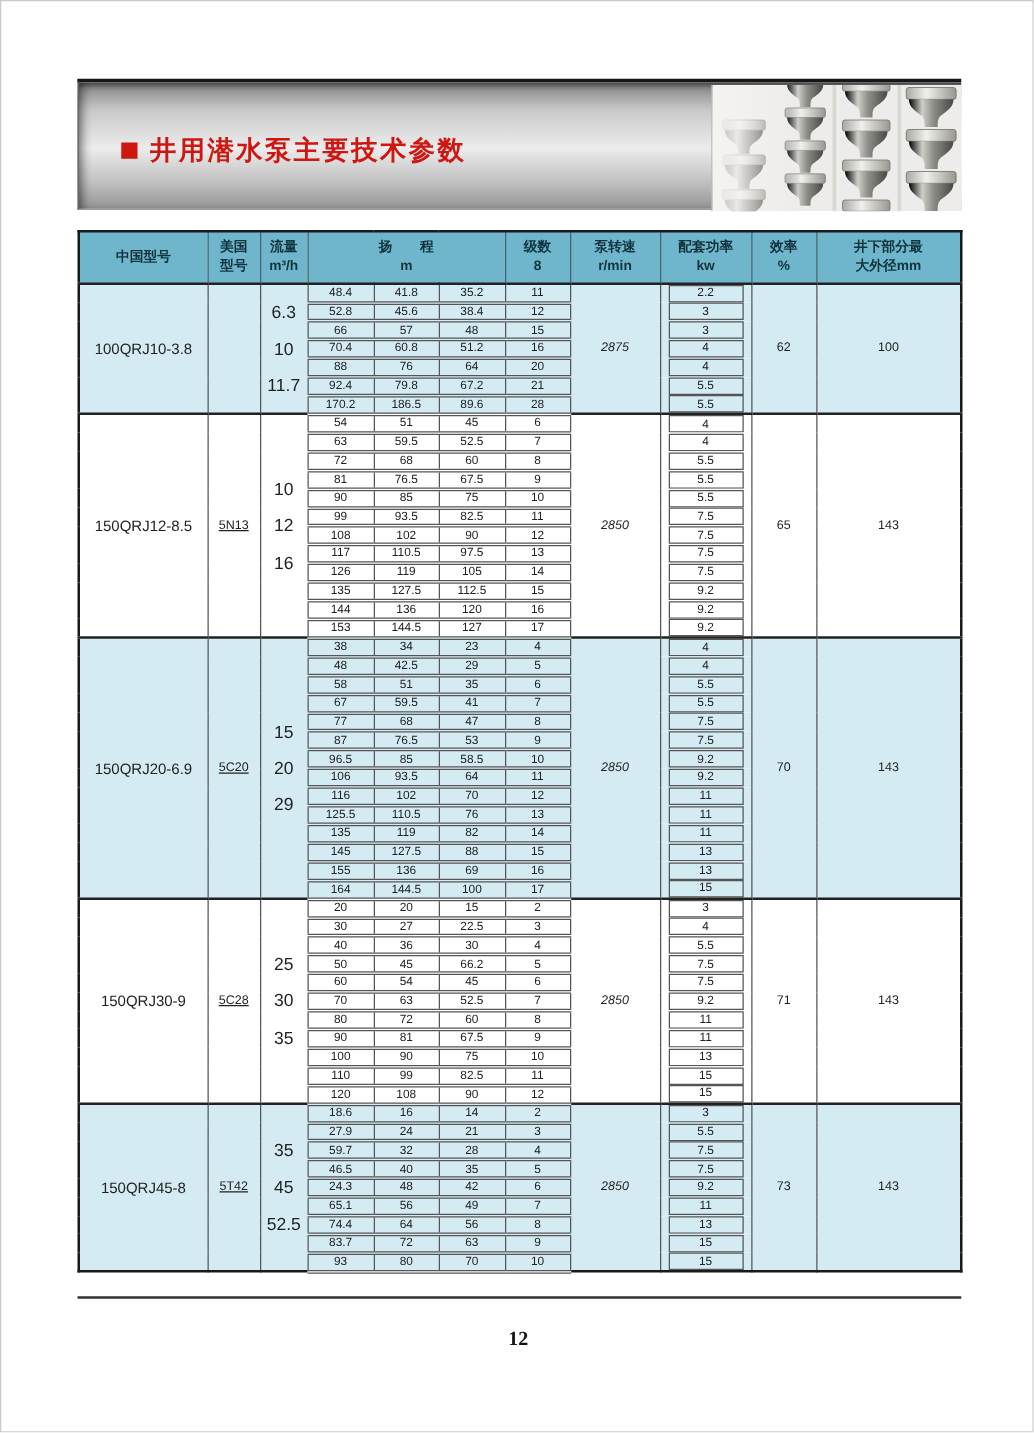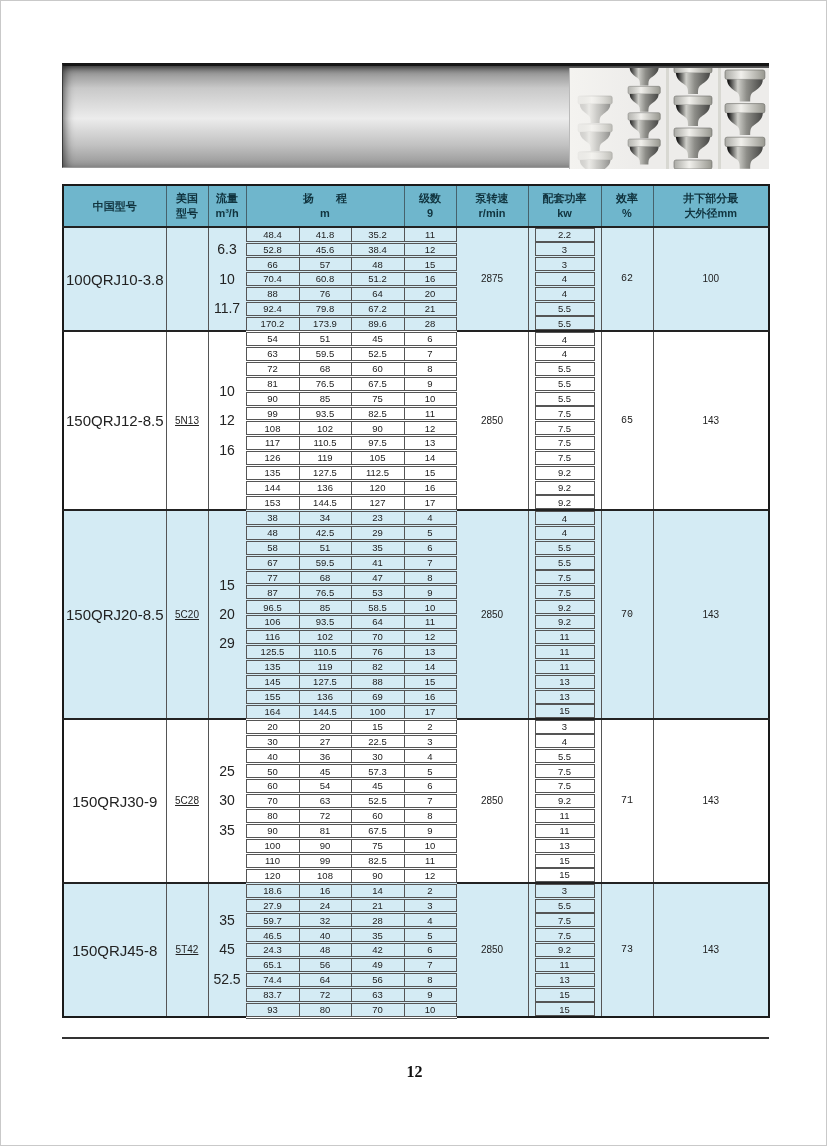--- a/index.html
+++ b/index.html
@@ -31,46 +31,50 @@
   }
   table.spec th{
     background:var(--header-bg);color:#10333e;font-weight:bold;font-size:11px;
     height:40px;border:1px solid #46626c;border-bottom:2px solid #222;
     white-space:pre-line;padding:0;text-align:center;vertical-align:middle;line-height:1.35;
   }
   table.spec td{padding:0;text-align:center;vertical-align:middle;}
   tr.spec-row{height:14.9px;}
   td.sbg{background:var(--shaded-bg);}
   td.wbg{background:#ffffff;}
-  td.model{font-size:15px;border-right:1px solid #555;}
+  td.model{font-size:12px;border-right:1px solid #555;}
   td.us{border-right:1px solid #555;text-decoration:underline;}
   td.flow{border-right:1px solid #555;white-space:pre-line;line-height:2.1;font-size:14px;}
   td.h,td.stage{border:1px solid #555;border-bottom:3px double #555;font-size:9.5px;}
-  td.speed{border-left:1px solid #555;border-right:1px solid #555;}
+  td.speed{border-left:1px solid #555;border-right:1px solid #555;font-style:italic;}
   td.power{border-right:1px solid #555;margin-top:28px;}
   .pbox{
     border:1px solid #555;margin:0 6px;height:12px;
     display:flex;align-items:center;justify-content:center;font-size:9.5px;
   }
-  td.eff{border-right:1px solid #555;font-family:Liberation Mono, monospace;}
+  td.eff{border-right:1px solid #555;}
   td.dia{}
   tr.sec-first td{border-top:2px solid #222;}
   
   .bottom-rule{position:absolute;left:61px;top:1036px;width:707px;height:2px;background:#333;}
   .page-number{
     position:absolute;left:0;top:1062px;width:827px;text-align:center;
     font-family:"Liberation Serif","DejaVu Serif",serif;font-size:16px;font-weight:bold;color:#111;
   }
 </style>
 </head>
 <body>
 
 <div class="page">
 
   <div class="banner">
+    <div class="title-wrap">
+      <span class="red-square"></span>
+      <span class="banner-title">井用潜水泵主要技术参数</span>
+    </div>
 
     <svg class="photo" viewBox="0 0 199 101">
       <defs>
         <linearGradient id="md" x1="0" y1="0" x2="1" y2="0">
           <stop offset="0" stop-color="#59595
 6"></stop>
             <stop offset="0.3" stop-color="#cfcfca"></stop>
           <stop offset="0.55" stop-color="#8d8d88"></stop>
             <stop offset="1" stop-color="#474745"></stop>
         </linearGradient>
@@ -134,21 +138,21 @@
     <thead>
       <tr>
         <th>中国型号</th>
         <th>美国
 型号</th>
         <th>流量
 m³/h</th>
         <th colspan="3">扬　　程
 m</th>
         <th>级数
-9</th>
+8</th>
         <th>泵转速
 r/min</th>
         <th>配套功率
 kw</th>
         <th>效率
 %</th>
         <th>井下部分最
 大外径mm</th>
       </tr>
     </thead>
@@ -210,21 +214,21 @@
           <td class="h sbg">92.4</td>
           <td class="h sbg">79.8</td>
           <td class="h sbg">67.2</td>
           <td class="stage sbg">21</td>
           <td class="power sbg">
             <div class="pbox">5.5</div>
           </td>
         </tr>
         <tr class="spec-row">
           <td class="h sbg">170.2</td>
-          <td class="h sbg">173.9</td>
+          <td class="h sbg">186.5</td>
           <td class="h sbg">89.6</td>
           <td class="stage sbg">28</td>
           <td class="power sbg">
             <div class="pbox">5.5</div>
           </td>
         </tr>
         <tr class="spec-row sec-first">
           <td class="model wbg" rowspan="12">150QRJ12-8.5</td>
           <td class="us wbg" rowspan="12">5N13</td>
           <td class="flow wbg" rowspan="12">10
@@ -334,21 +338,21 @@
         <tr class="spec-row">
           <td class="h wbg">153</td>
           <td class="h wbg">144.5</td>
           <td class="h wbg">127</td>
           <td class="stage wbg">17</td>
           <td class="power wbg">
             <div class="pbox">9.2</div>
           </td>
         </tr>
         <tr class="spec-row sec-first">
-          <td class="model sbg" rowspan="14">150QRJ20-8.5</td>
+          <td class="model sbg" rowspan="14">150QRJ20-6.9</td>
           <td class="us sbg" rowspan="14">5C20</td>
           <td class="flow sbg" rowspan="14">15
 20
 29</td>
           <td class="h sbg">38</td>
           <td class="h sbg">34</td>
           <td class="h sbg">23</td>
           <td class="stage sbg">4</td>
           <td class="speed sbg" rowspan="14">2850</td>
           <td class="power sbg">
@@ -505,21 +509,21 @@
           <td class="h wbg">36</td>
           <td class="h wbg">30</td>
           <td class="stage wbg">4</td>
           <td class="power wbg">
             <div class="pbox">5.5</div>
           </td>
         </tr>
         <tr class="spec-row">
           <td class="h wbg">50</td>
           <td class="h wbg">45</td>
-          <td class="h wbg">57.3</td>
+          <td class="h wbg">66.2</td>
           <td class="stage wbg">5</td>
           <td class="power wbg">
             <div class="pbox">7.5</div>
           </td>
         </tr>
         <tr class="spec-row">
           <td class="h wbg">60</td>
           <td class="h wbg">54</td>
           <td class="h wbg">45</td>
           <td class="stage wbg">6</td>

